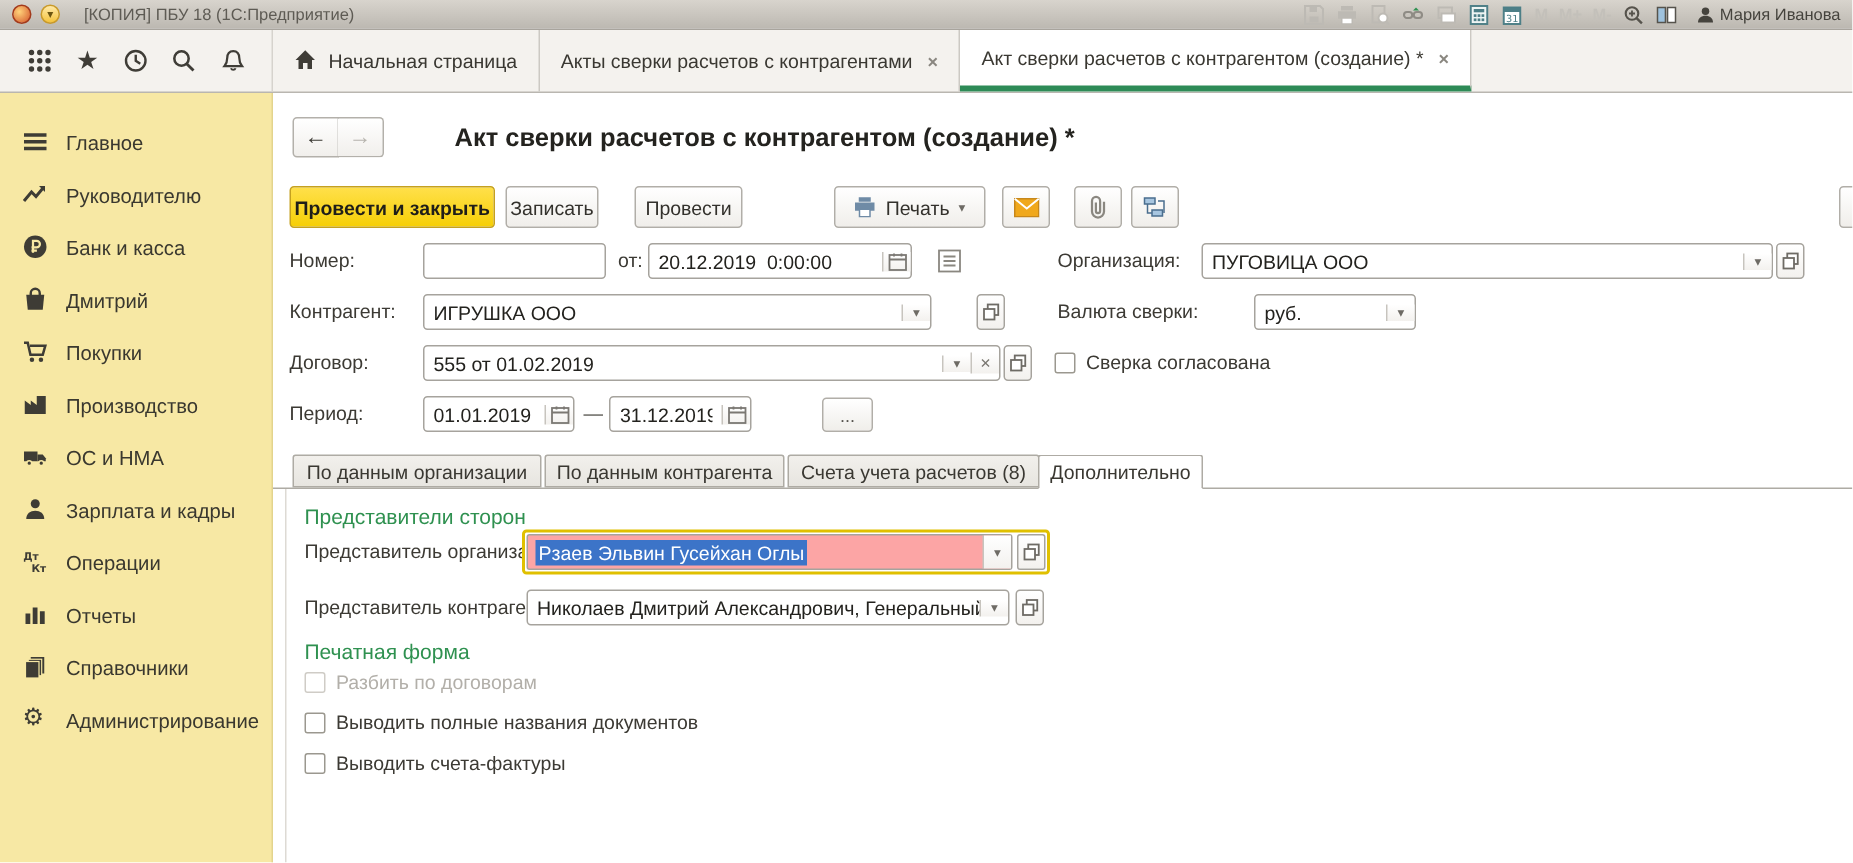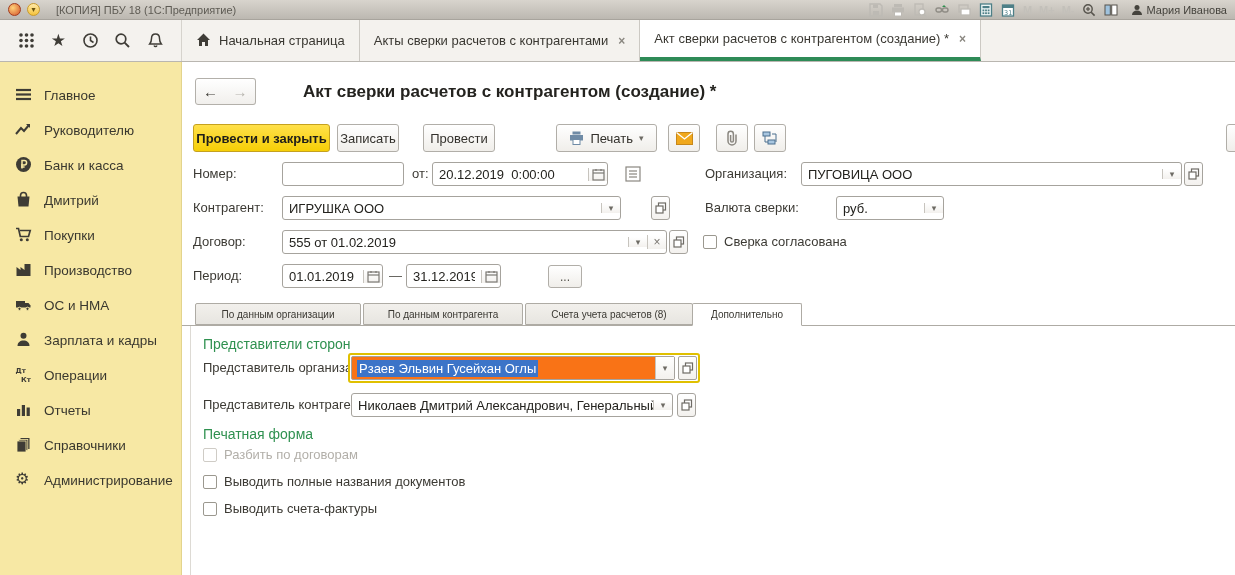--- a/index.html
+++ b/index.html
@@ -62,28 +62,28 @@
   .openbtn{position:absolute;width:19px;height:24px;border:1px solid #a6a39d;border-radius:3px;background:linear-gradient(#fff,#f3f1ee);display:flex;align-items:center;justify-content:center;cursor:pointer}
   .cbx{position:absolute;display:flex;align-items:center;gap:7px;cursor:pointer}
   .cbx .box{width:14px;height:14px;border:1px solid #9b988f;border-radius:2px;background:#fff;flex:none}
   .cbx .ctext{font-size:13px;color:#3c3a34;white-space:nowrap}
   .cbx.disabled .box{border-color:#cfccc6}
   .cbx.disabled .ctext{color:#b2afa9}
   .dash{position:absolute;color:#55534d;line-height:24px;font-size:13px}
   .miscbtn{position:absolute;height:23px;border:1px solid #b1aea8;border-radius:3px;background:linear-gradient(#fff,#f0eeea);display:flex;align-items:center;justify-content:center;font-size:12px;color:#55534d;cursor:pointer}
 
   
-  .ftab{position:absolute;top:241px;height:22px;border:1px solid #aeaba4;border-radius:2px 2px 0 0;background:linear-gradient(#f2f0ec,#e7e5e0);display:flex;align-items:center;justify-content:center;font-size:10px;color:#3a3832;cursor:pointer;white-space:nowrap;padding:0 10px}
+  .ftab{position:absolute;top:241px;height:22px;border:1px solid #aeaba4;border-radius:2px 2px 0 0;background:linear-gradient(#f2f0ec,#e7e5e0);display:flex;align-items:center;justify-content:center;font-size:13px;color:#3a3832;cursor:pointer;white-space:nowrap;padding:0 10px}
   .ftab.active{background:#fff;border-bottom:1px solid #fff;height:23px;z-index:3}
   .ftab-line{position:absolute;top:263px;left:0;width:1053px;height:1px;background:#aeaba4}
   .panel-edge{position:absolute;left:8px;top:264px;width:1px;height:253px;background:#dddad4}
 
   .ghead{position:absolute;font-size:14px;color:#2f9150;white-space:nowrap}
   .focusring{position:absolute;border:2px solid #e0c000;border-radius:3px;display:flex;align-items:center;padding:1px;background:#fff;gap:3px}
-  .fr-field{height:24px;display:flex;align-items:stretch;border:1px solid #a6a39d;border-radius:2px;background:#f97316;flex:1}
+  .fr-field{height:24px;display:flex;align-items:stretch;border:1px solid #a6a39d;border-radius:2px;background:#fca5a5;flex:1}
   .fr-text{flex:1;display:flex;align-items:center;padding:0 5px;overflow:hidden;white-space:nowrap}
   .sel{background:#3c74c8;color:#fff;padding:1px 2px;font-size:13px}
   .fr-open{width:19px;height:24px;border:1px solid #a6a39d;border-radius:2px;background:linear-gradient(#fff,#f3f1ee);display:flex;align-items:center;justify-content:center;cursor:pointer;flex:none}
   .statictext{display:flex;align-items:center;padding:0 6px;flex:1;font-size:13px;color:#23221e;overflow:hidden;white-space:nowrap}
 
   .edgebtn{position:absolute;top:62px;left:1044px;width:16px;height:28px;border:1px solid #b1aea8;border-radius:3px 0 0 3px;background:linear-gradient(#fff,#f0eeea)}
 </style>
 </head>
 <body>
 

